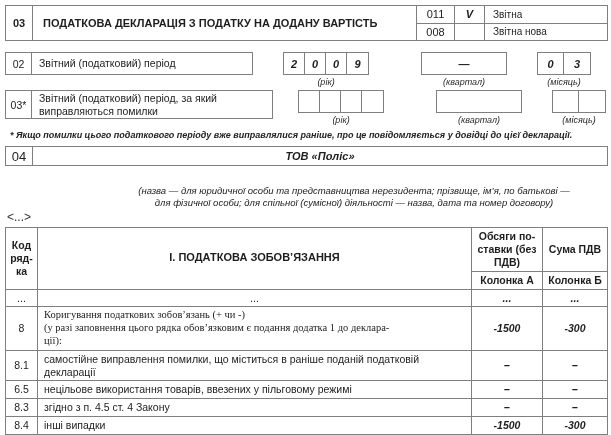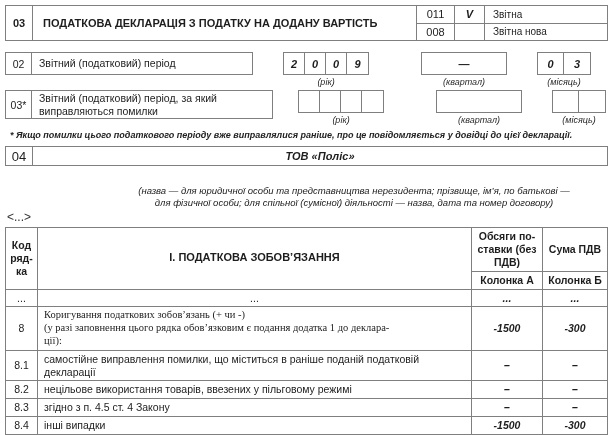--- a/index.html
+++ b/index.html
@@ -206,21 +206,21 @@
         <td class="tval">-300</td>
       </tr>
       <tr class="row81">
         <td class="tcode2">8.1</td>
         <td class="tdesc">самостійне виправлення помилки, що міститься в раніше поданій податковій
 декларації</td>
         <td class="tval">–</td>
         <td class="tval">–</td>
       </tr>
       <tr class="short">
-        <td class="tcode2">8.2</td>
+        <td class="tcode2">6.5</td>
         <td class="tdesc">нецільове використання товарів, ввезених у пільговому режимі</td>
         <td class="tval">–</td>
         <td class="tval">–</td>
       </tr>
       <tr class="short">
         <td class="tcode2">8.3</td>
         <td class="tdesc">згідно з п. 4.5 ст. 4 Закону</td>
         <td class="tval">–</td>
         <td class="tval">–</td>
       </tr>

